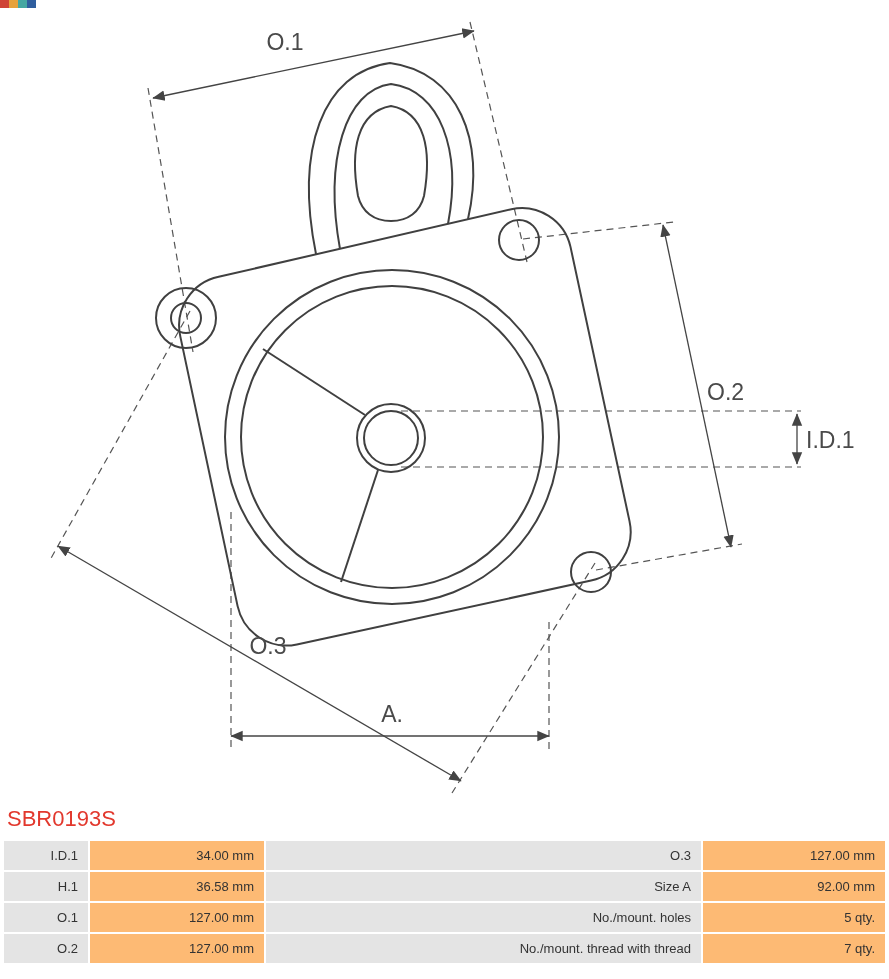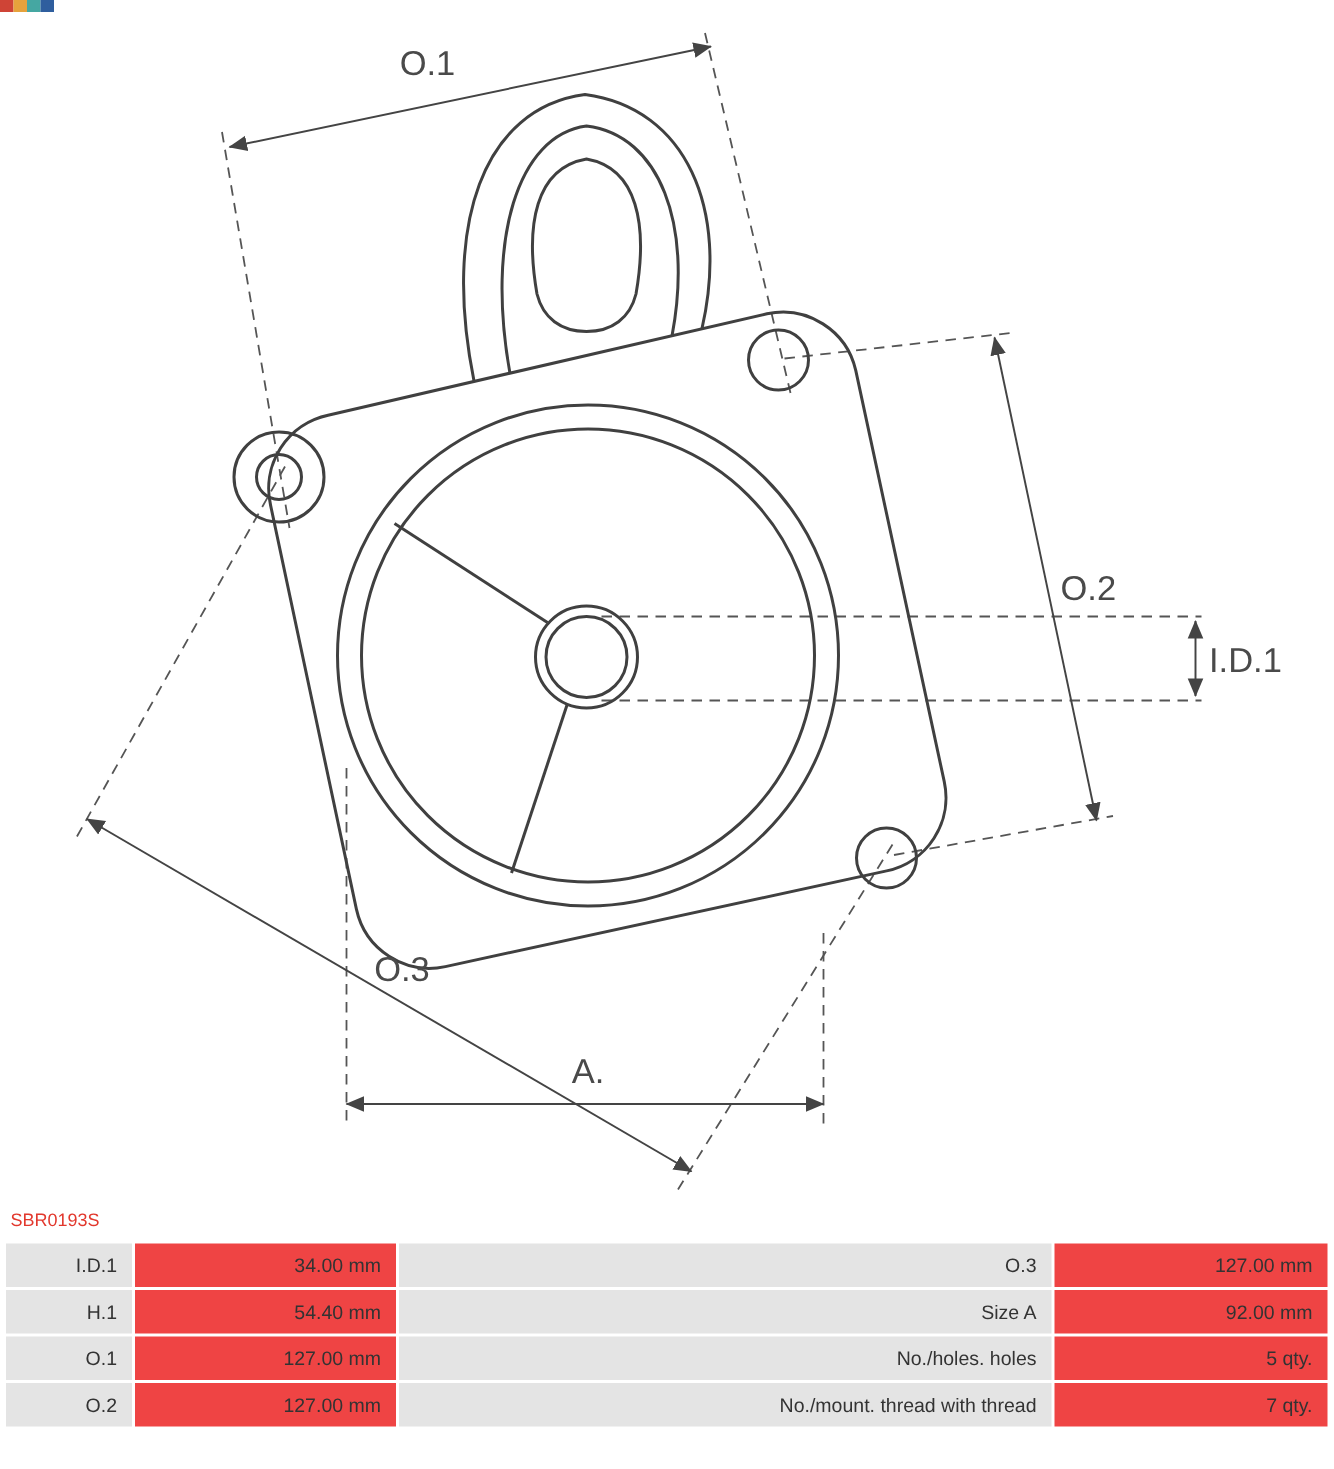--- a/index.html
+++ b/index.html
@@ -4,26 +4,26 @@
 <style>
   html,body{margin:0;padding:0;background:#ffffff;}
   body{width:889px;height:979px;font-family:"Liberation Sans",sans-serif;color:#333;position:relative;overflow:hidden;}
 
   .logo-fragment{position:absolute;top:0;left:0;display:flex;height:8px;}
   .logo-fragment span{display:block;width:9px;height:8px;}
 
   .drawing-wrap{width:889px;height:798px;}
   svg text.dim-label{font-family:"Liberation Sans",sans-serif;font-size:23px;fill:#4a4a4a;}
 
-  .product-code{margin:8px 0 7px 7px;font-size:12px;color:#e2382d;cursor:pointer;}
+  .product-code{margin:8px 0 7px 7px;font-size:22px;color:#e2382d;cursor:pointer;}
 
   table.spec{border-collapse:separate;border-spacing:2px;width:885px;margin:0 2px;table-layout:fixed;font-size:13px;}
   table.spec td{padding:7px 10px;text-align:right;vertical-align:middle;line-height:15px;}
   td.lbl{background:#e4e4e4;color:#333;}
-  td.val{background:#ef4444;color:#333;border:0;}
+  td.val{background:#fdba74;color:#333;border:0;}
   col.c1{width:84px;} col.c2{width:174px;} col.c3{width:auto;} col.c4{width:182px;}
 </style>
 </head>
 <body>
 
 <div class="logo-fragment">
   <span style="background:#cf4436"></span>
   <span style="background:#e6a23c"></span>
   <span style="background:#45a7a2"></span>
   <span style="background:#2f5e9e"></span>
@@ -94,28 +94,28 @@
     </colgroup>
   <tbody>
     <tr>
       <td class="lbl">I.D.1</td>
       <td class="val">34.00 mm</td>
       <td class="lbl">O.3</td>
       <td class="val">127.00 mm</td>
     </tr>
     <tr>
       <td class="lbl">H.1</td>
-      <td class="val">54.40 mm</td>
+      <td class="val">36.58 mm</td>
       <td class="lbl">Size A</td>
       <td class="val">92.00 mm</td>
     </tr>
     <tr>
       <td class="lbl">O.1</td>
       <td class="val">127.00 mm</td>
-      <td class="lbl">No./holes. holes</td>
+      <td class="lbl">No./mount. holes</td>
       <td class="val">5 qty.</td>
     </tr>
     <tr>
       <td class="lbl">O.2</td>
       <td class="val">127.00 mm</td>
       <td class="lbl">No./mount. thread with thread</td>
       <td class="val">7 qty.</td>
     </tr>
   </tbody>
 </table>

